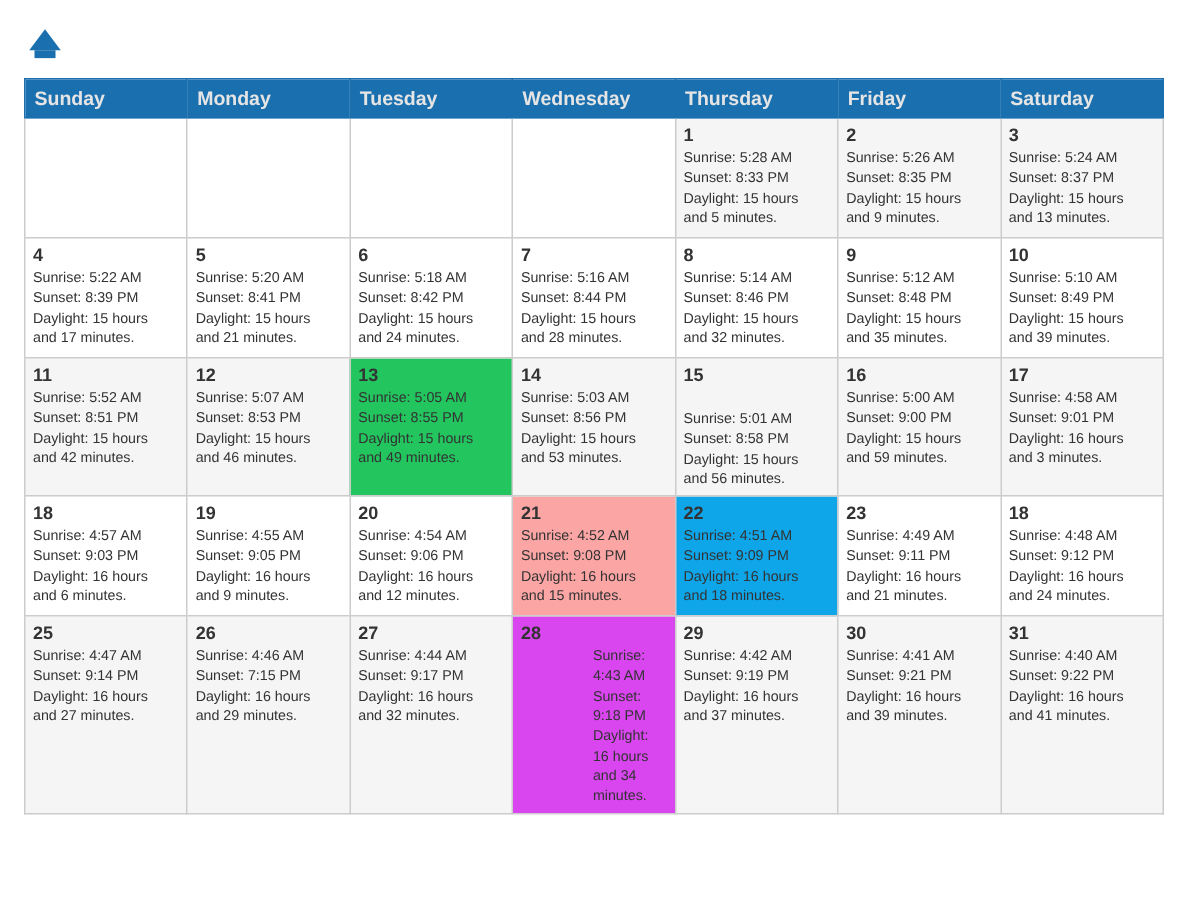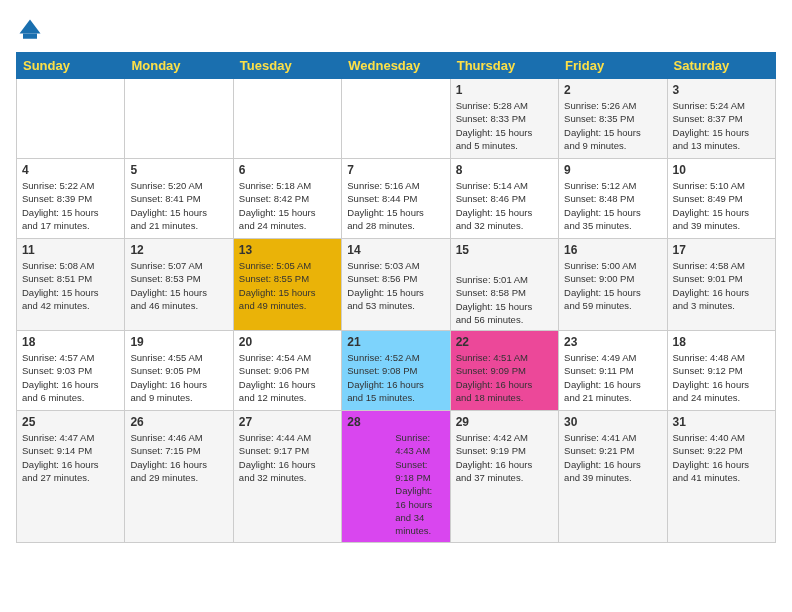--- a/index.html
+++ b/index.html
@@ -44,21 +44,21 @@
       font-size: 14px;
       color: #555;
     }
     .calendar {
       width: 100%;
       border-collapse: collapse;
       border: 1px solid #ccc;
     }
     .calendar th {
       background: #1a6faf;
-      color: #fde047;
+      color: #e5e5e5;
       text-align: left;
       padding: 5px 6px;
       font-size: 13px;
       font-weight: bold;
       border: 1px solid #1a6faf;
     }
     .calendar td {
       width: calc(100% / 7);
       vertical-align: top;
       padding: 4px 5px;
@@ -194,33 +194,33 @@
           <span class="day-num">10</span>
           <div class="day-info" style="white-space: pre-line;">Sunrise: 5:10 AM
 Sunset: 8:49 PM
 Daylight: 15 hours
 and 39 minutes.</div>
         </td>
       </tr>
       <tr>
         <td style="background: rgb(245, 245, 245);">
           <span class="day-num">11</span>
-          <div class="day-info" style="white-space: pre-line;">Sunrise: 5:08 AM
+          <div class="day-info" style="white-space: pre-line;">Sunrise: 5:52 AM
 Sunset: 8:51 PM
 Daylight: 15 hours
 and 42 minutes.</div>
         </td>
         <td style="background: rgb(245, 245, 245);">
           <span class="day-num">12</span>
           <div class="day-info" style="white-space: pre-line;">Sunrise: 5:07 AM
 Sunset: 8:53 PM
 Daylight: 15 hours
 and 46 minutes.</div>
         </td>
-        <td style="background: #eab308;">
+        <td style="background: #22c55e;">
           <span class="day-num">13</span>
           <div class="day-info" style="white-space: pre-line;">Sunrise: 5:05 AM
 Sunset: 8:55 PM
 Daylight: 15 hours
 and 49 minutes.</div>
         </td>
         <td style="background: rgb(245, 245, 245);">
           <span class="day-num">14</span>
           <div class="day-info" style="white-space: pre-line;">Sunrise: 5:03 AM
 Sunset: 8:56 PM
@@ -264,28 +264,28 @@
 Daylight: 16 hours
 and 9 minutes.</div>
         </td>
         <td style="background: rgb(255, 255, 255);">
           <span class="day-num">20</span>
           <div class="day-info" style="white-space: pre-line;">Sunrise: 4:54 AM
 Sunset: 9:06 PM
 Daylight: 16 hours
 and 12 minutes.</div>
         </td>
-        <td style="background: #7dd3fc;">
+        <td style="background: #fca5a5;">
           <span class="day-num">21</span>
           <div class="day-info" style="white-space: pre-line;">Sunrise: 4:52 AM
 Sunset: 9:08 PM
 Daylight: 16 hours
 and 15 minutes.</div>
         </td>
-        <td style="background: #ec4899;">
+        <td style="background: #0ea5e9;">
           <span class="day-num">22</span>
           <div class="day-info" style="white-space: pre-line;">Sunrise: 4:51 AM
 Sunset: 9:09 PM
 Daylight: 16 hours
 and 18 minutes.</div>
         </td>
         <td style="background: rgb(255, 255, 255);">
           <span class="day-num">23</span>
           <div class="day-info" style="white-space: pre-line;">Sunrise: 4:49 AM
 Sunset: 9:11 PM

